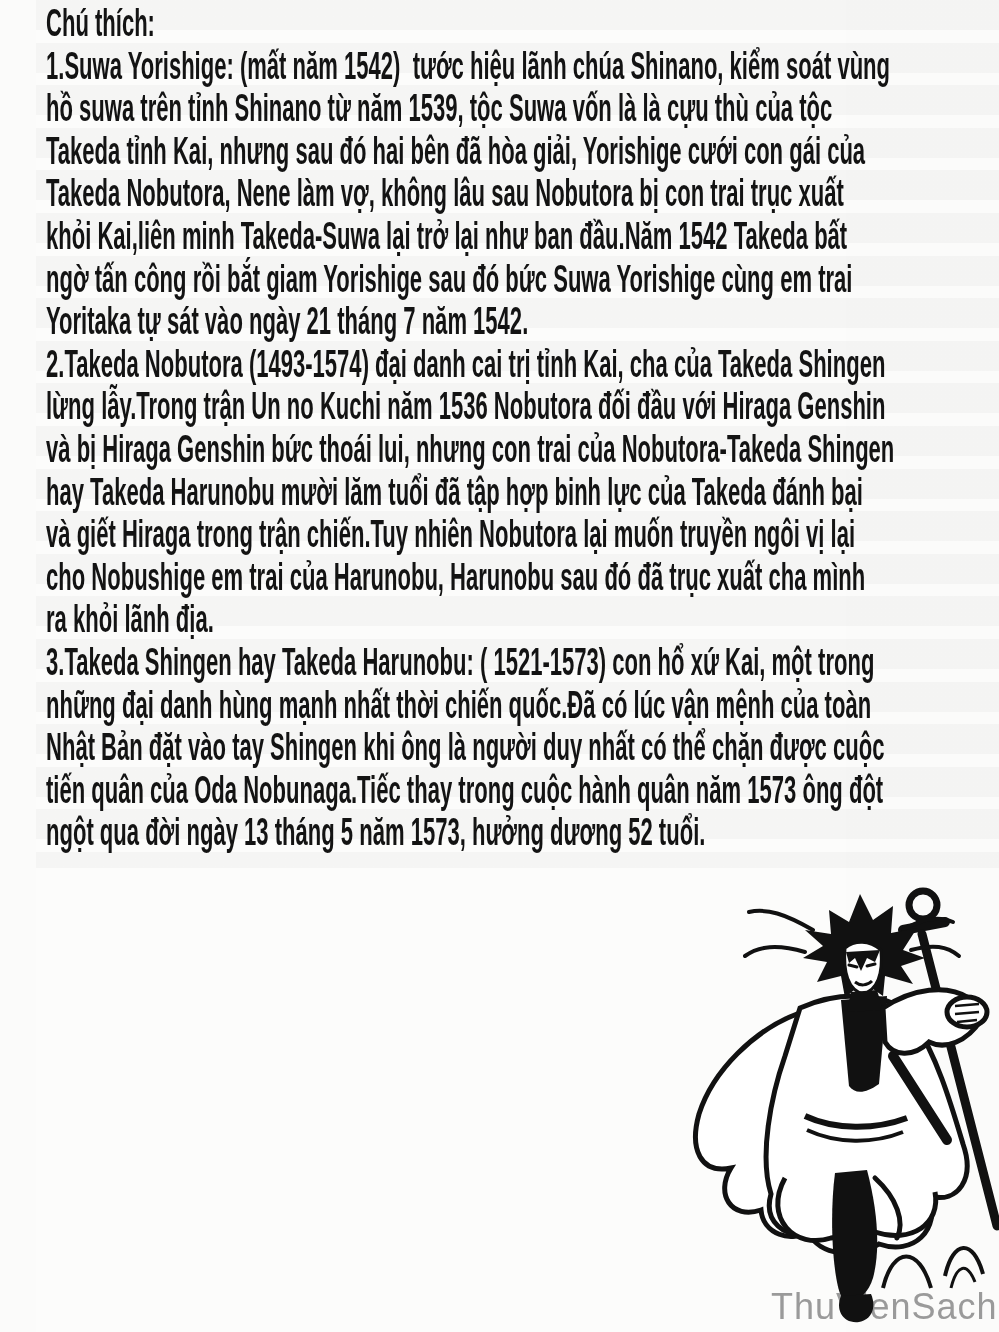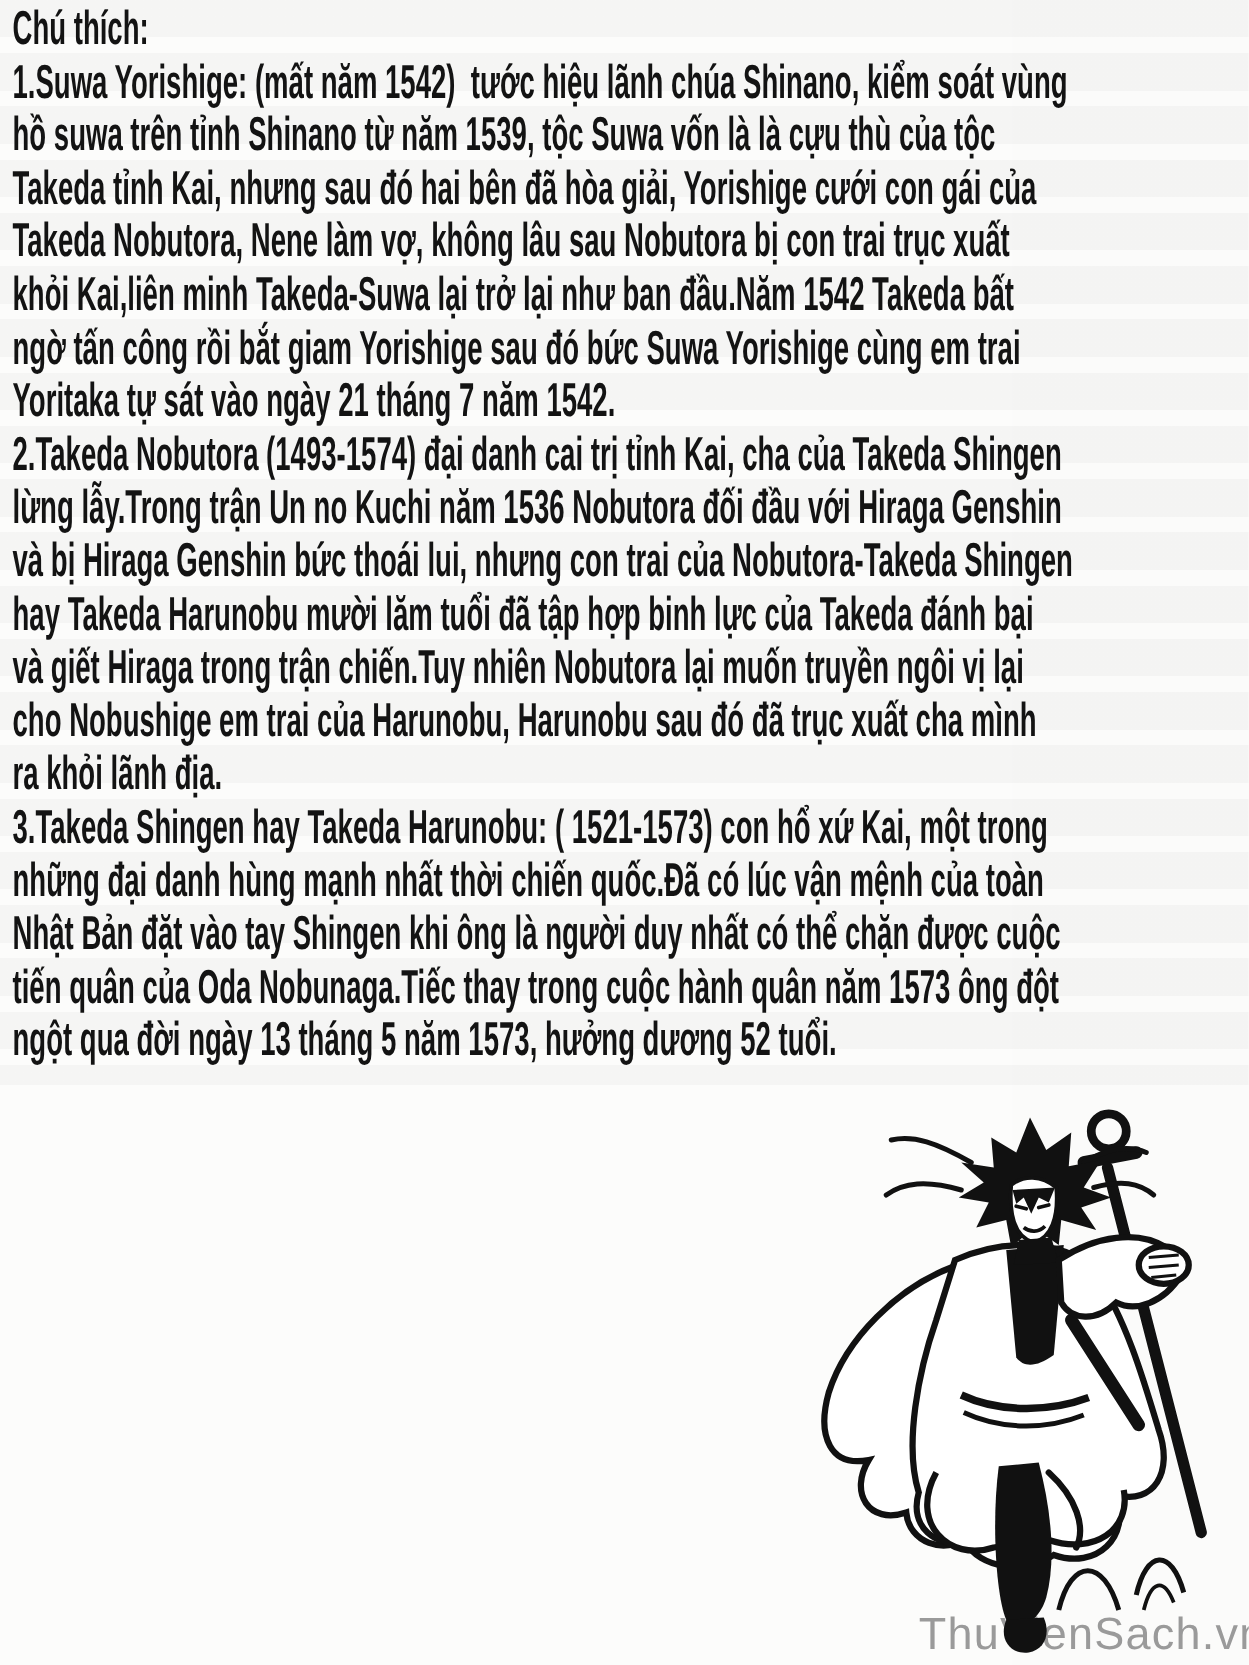--- a/index.html
+++ b/index.html
@@ -9,20 +9,21 @@
     height: 1332px;
     background: #fbfbfa;
     overflow: hidden;
     font-family: "Liberation Sans", sans-serif;
   }
   #page {
     position: relative;
     width: 810px;
     height: 1332px;
     background: #fcfcfb;
+    margin-left: 36px;
   }
   
   #scan-bands {
     position: absolute;
     left: 0; top: 0;
     width: 999px; height: 868px;
     background: repeating-linear-gradient(
       180deg,
       rgba(90,90,90,0.045) 0px, rgba(90,90,90,0.045) 30px,
       rgba(0,0,0,0) 30px, rgba(0,0,0,0) 42.6px

